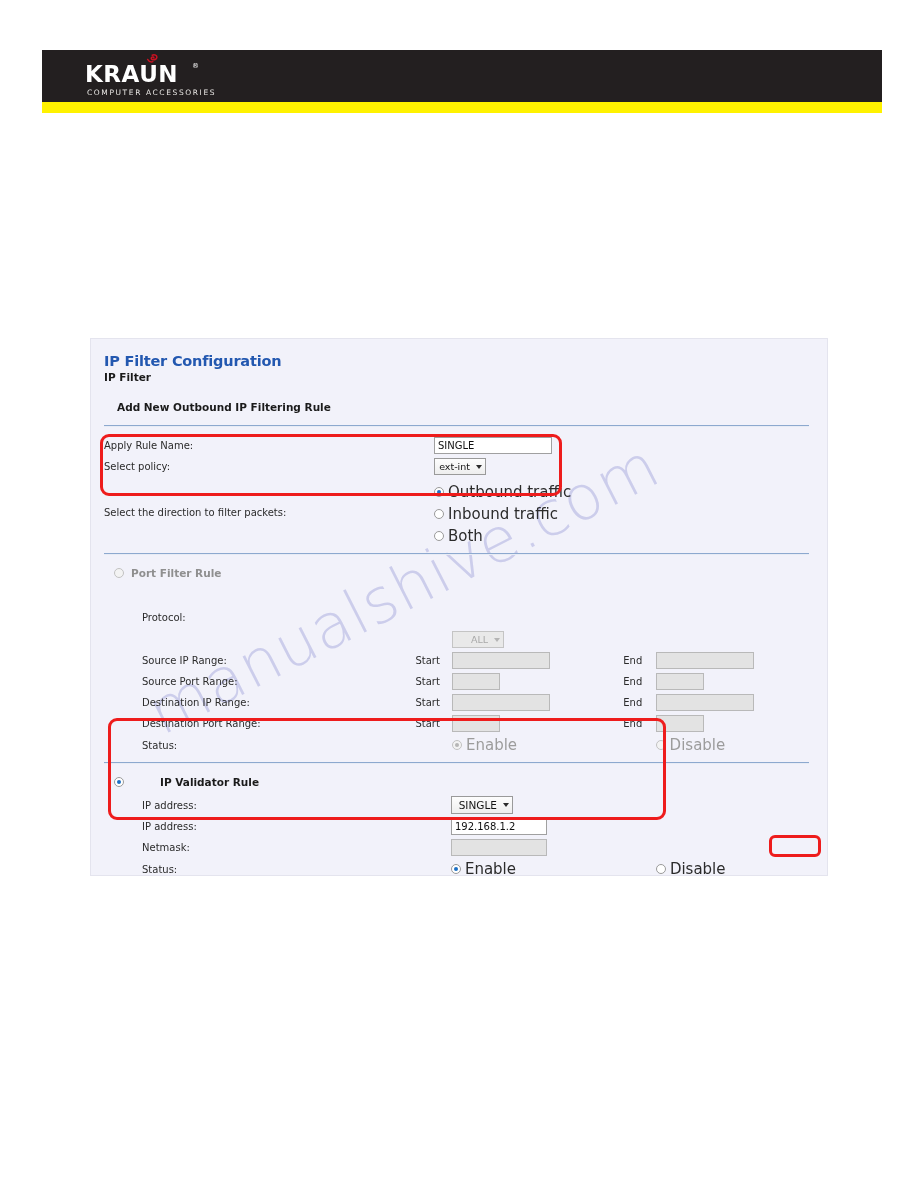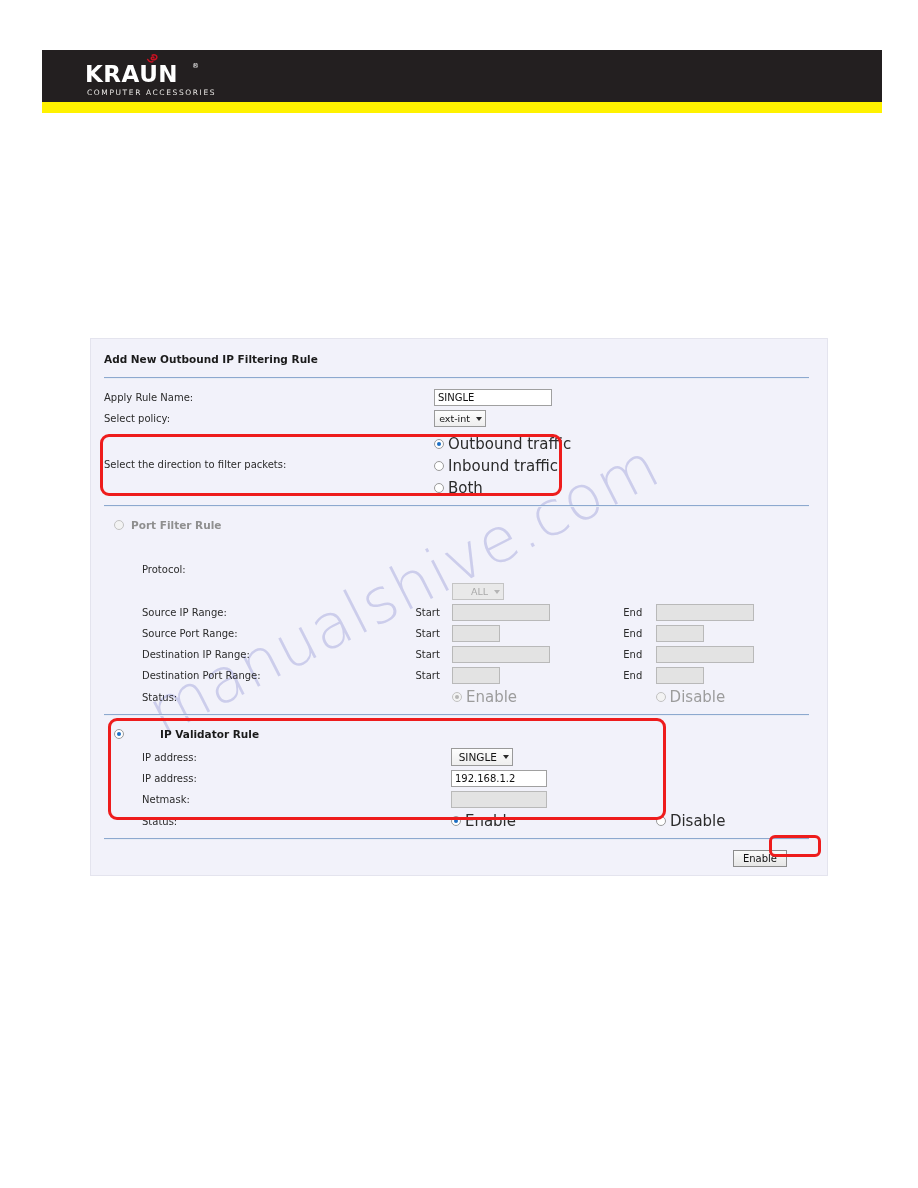--- a/index.html
+++ b/index.html
@@ -128,21 +128,21 @@
     font-family: "DejaVu Sans", sans-serif;
     font-weight: bold;
     font-size: 10.5px;
     margin: 0 0 18px 0;
   }
   .section-head {
     color: #1b1b1b;
     font-family: "DejaVu Sans", sans-serif;
     font-weight: bold;
     font-size: 10.5px;
-    margin: 0 0 12px 0;
+    margin: 0 0 12px 13px;
   }
 
   hr.div {
     border: none;
     border-top: 1px solid #8da9cf;
     border-bottom: 1px solid #e8ecf5;
     margin: 6px 0 8px 0;
     height: 0;
     width: 705px;
   }
@@ -303,20 +303,22 @@
     <div class="logo-sub">COMPUTER ACCESSORIES</div>
   </div>
 
   <div class="panel">
     <div class="panel-inner">
 
       <div class="watermark">manualshive.com</div>
 
       <div class="content">
 
+        <div class="title">IP Filter Configuration</div>
+        <div class="subtitle">IP Filter</div>
         <div class="section-head">Add New Outbound IP Filtering Rule</div>
 
         <hr class="div">
 
         
         <table class="frm">
           <tbody>
               <tr>
             <td class="lbl">Apply Rule Name:</td>
             <td colspan="4">

